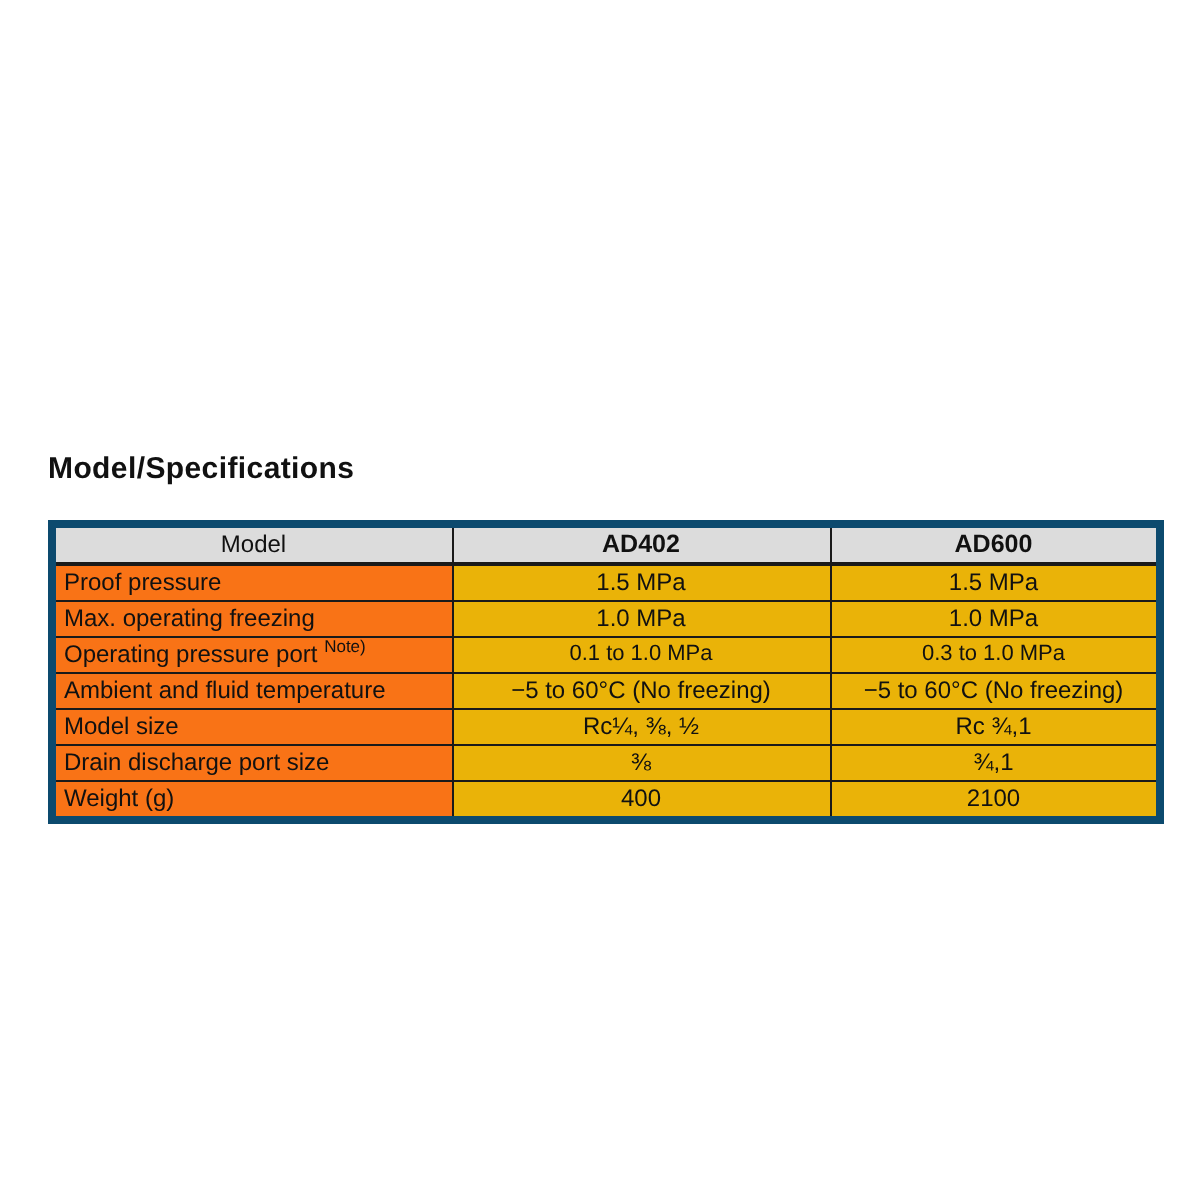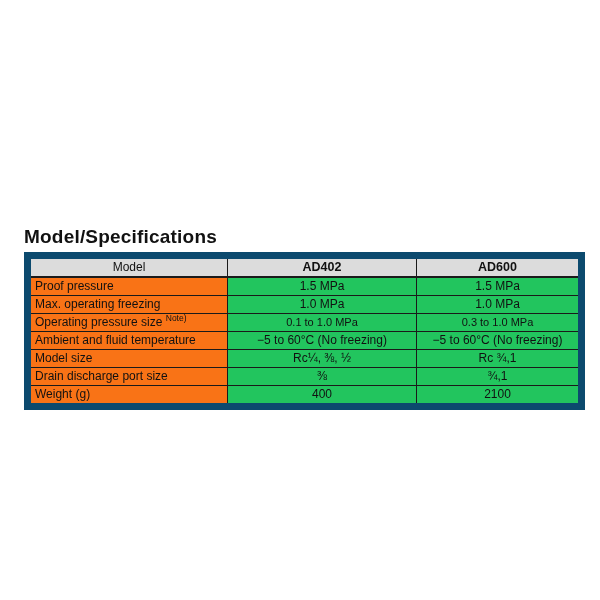--- a/index.html
+++ b/index.html
@@ -14,31 +14,31 @@
     font-family: "Liberation Sans", sans-serif;
     color: #111111;
   }
   .content {
     position: absolute;
     left: 24px;
     top: 226px;
     width: 554px;
   }
   .title {
-    font-size: 19px;
+    font-size: 15px;
     font-weight: bold;
     letter-spacing: 0.2px;
-    margin: 0 0 4px 0;
+    margin: 0 0 17px 0;
     color: #111111;
   }
   table.spec {
     width: 554px;
     border-collapse: collapse;
     table-layout: fixed;
-    border: 7px solid #0c4a6e;
+    border: 4px solid #0c4a6e;
     font-size: 12px;
   }
   table.spec col.c1 { width: 200px; }
   table.spec col.c2 { width: 189px; }
   table.spec col.c3 { width: 165px; }
   table.spec th, table.spec td {
     border: 1px solid #1a1a1a;
     height: 17px;
     padding: 0 4px;
     line-height: 1.1;
@@ -55,21 +55,21 @@
   table.spec tr.header-row th.model-col {
     font-weight: bold;
     font-size: 12.5px;
   }
   td.row-label {
     background: #f97316;
     text-align: left;
     padding-left: 8px;
   }
   td.val {
-    background: #22c55e;
+    background: #eab308;
     text-align: center;
   }
   tr.small-vals td.val {
     font-size: 11px;
   }
   sup.note {
     font-size: 8.5px;
     vertical-align: super;
     line-height: 0;
   }
@@ -100,21 +100,21 @@
       </tr>
 
       <tr>
         <td class="row-label">Max. operating freezing</td>
         <td class="val">1.0 MPa</td>
         <td class="val">1.0 MPa</td>
       </tr>
 
       <tr class="small-vals">
         <td class="row-label">
-          <span>Operating pressure size</span>
+          <span>Operating pressure port</span>
           <sup class="note">Note)</sup>
         </td>
         <td class="val">0.1 to 1.0 MPa</td>
         <td class="val">0.3 to 1.0 MPa</td>
       </tr>
 
       <tr>
         <td class="row-label">Ambient and fluid temperature</td>
         <td class="val">−5 to 60°C (No freezing)</td>
         <td class="val">−5 to 60°C (No freezing)</td>

